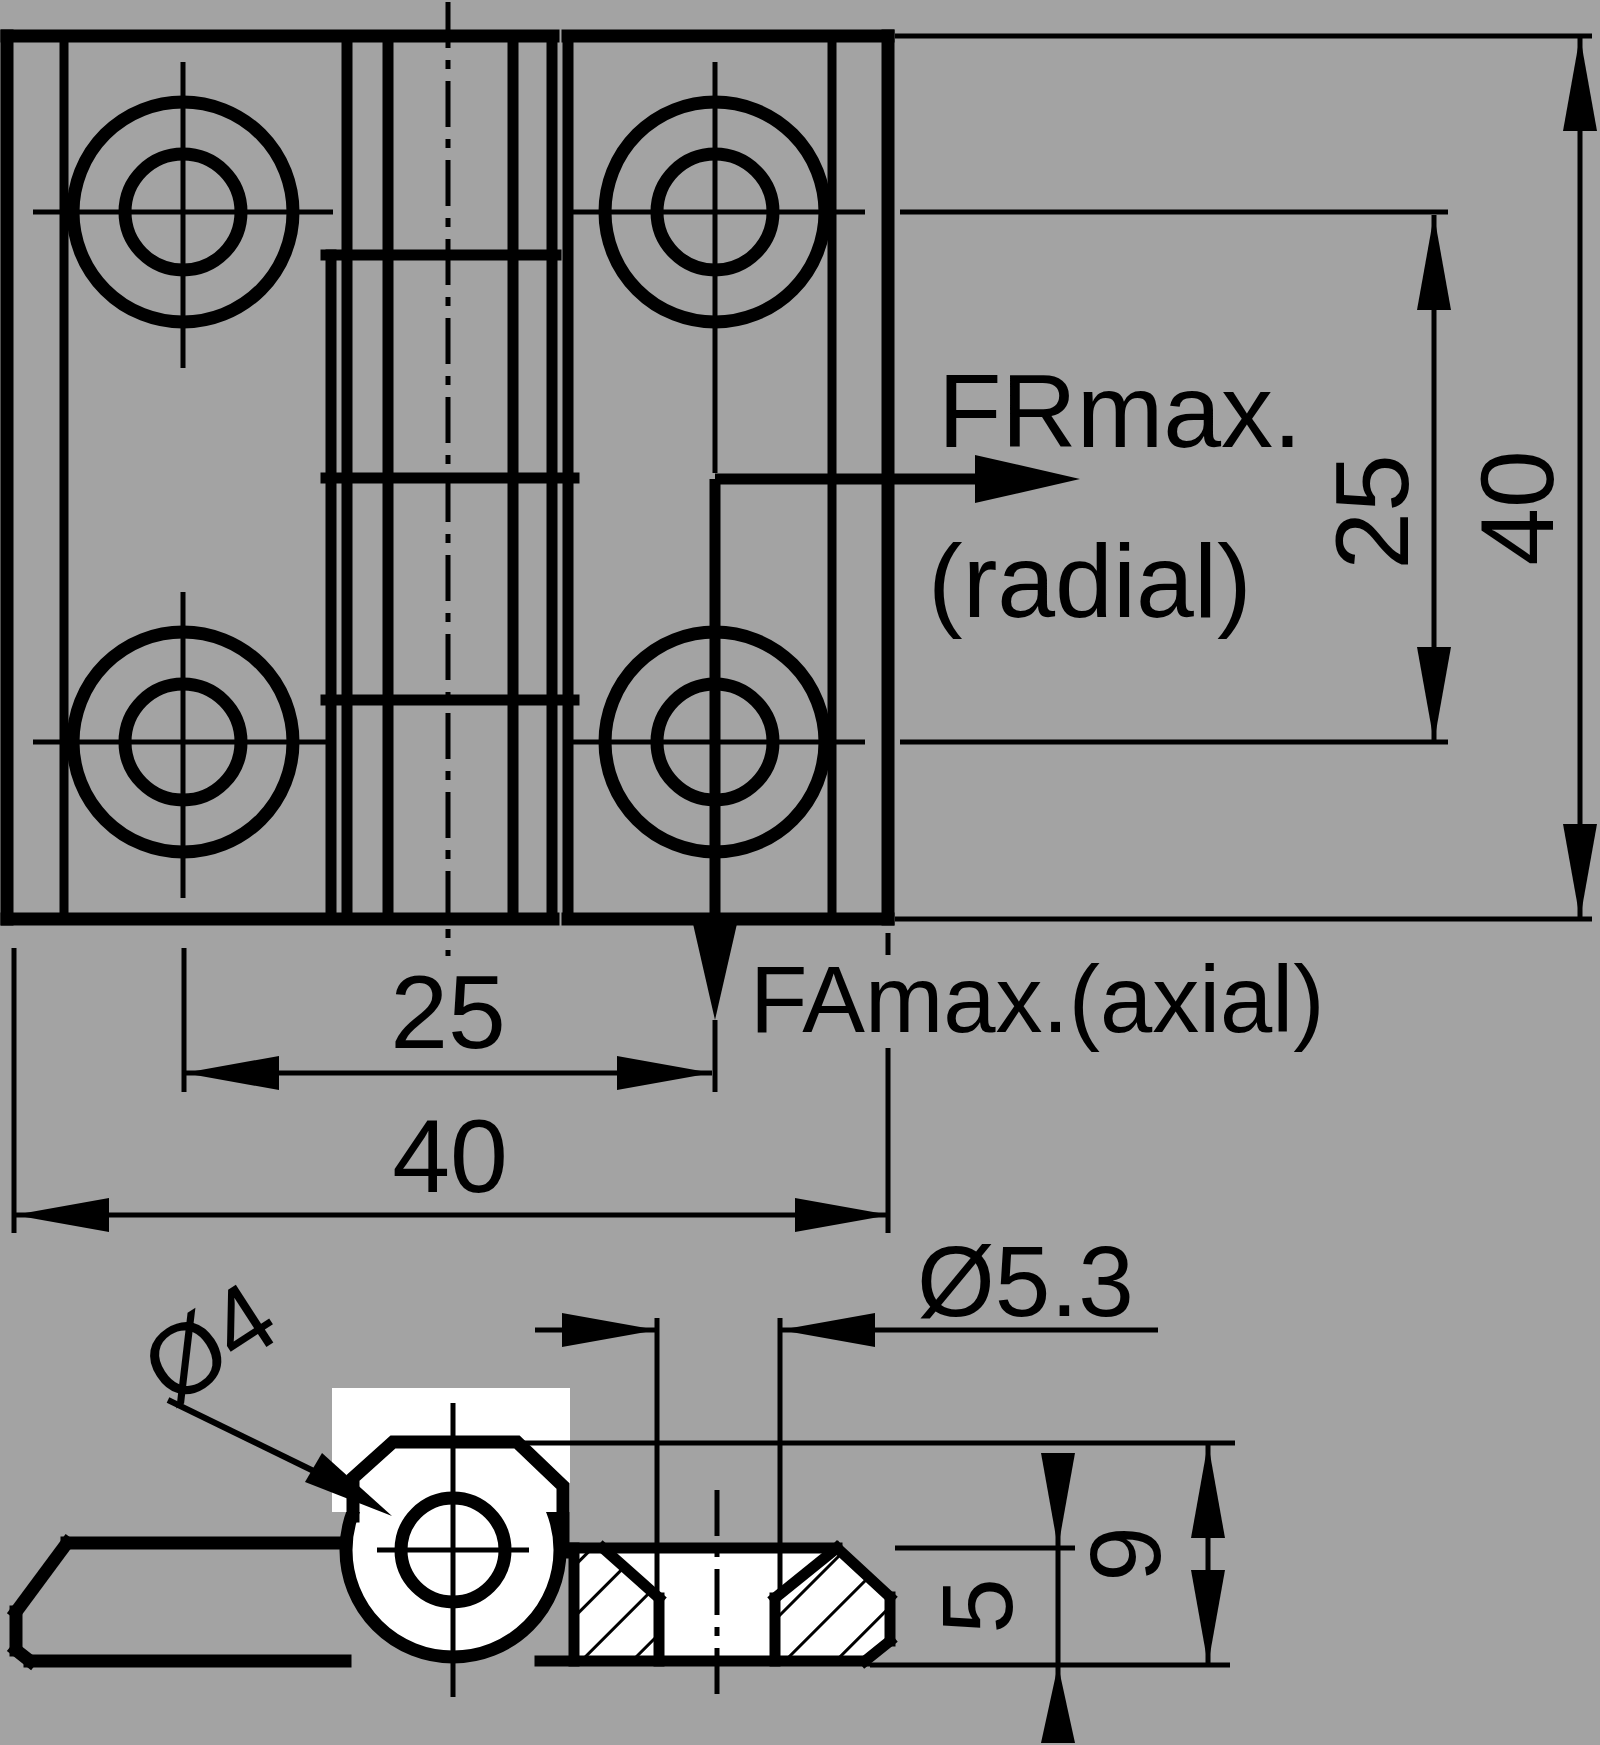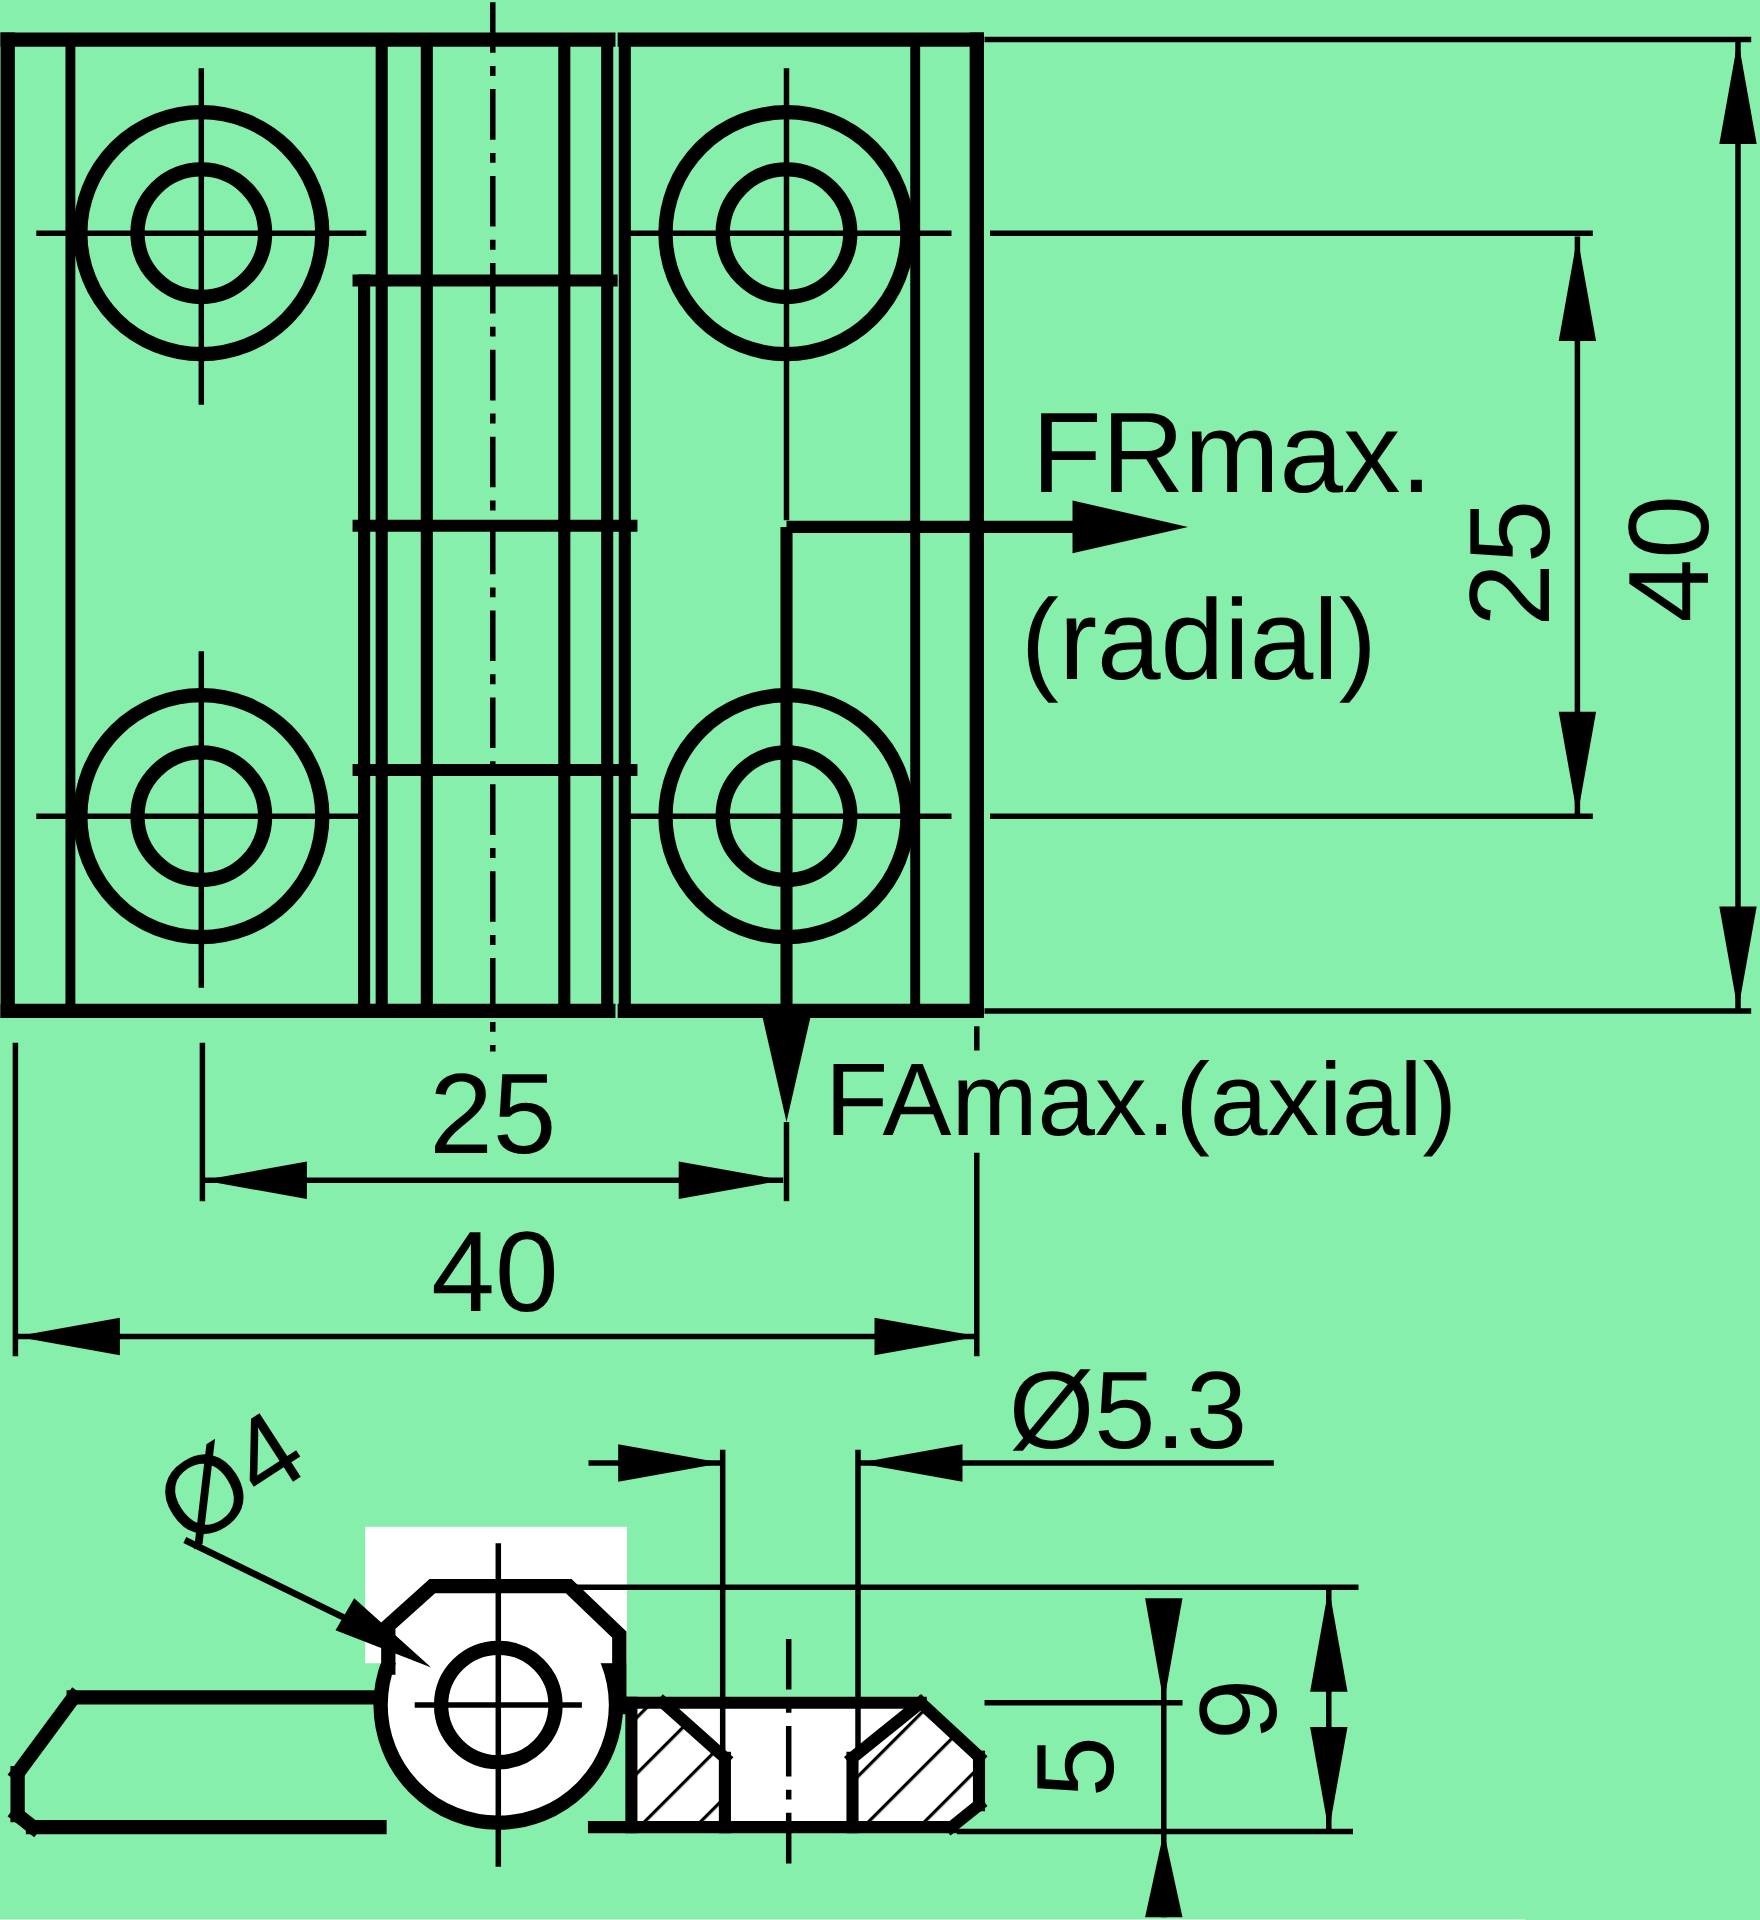--- a/index.html
+++ b/index.html
@@ -1,16 +1,16 @@
 <!DOCTYPE html>
 <html><head>
 <meta charset="utf-8">
 <style>
   html,body{margin:0;padding:0;background:#ffffff;}
-  .stage{position:relative;width:1600px;height:1745px;background:#86efac;overflow:hidden;text-decoration:underline;}
+  .stage{position:relative;width:1600px;height:1745px;background:#a3a3a3;overflow:hidden;text-decoration:underline;}
   svg{display:block;}
   
   .lw-outline{stroke:#000;stroke-width:13;fill:none;stroke-linecap:square;}
   .lw-mid{stroke:#000;stroke-width:11;fill:none;stroke-linecap:square;}
   .lw-inner{stroke:#000;stroke-width:9;fill:none;stroke-linecap:square;}
   .lw-thin{stroke:#000;stroke-width:5;fill:none;stroke-linecap:butt;}
   .lw-force{stroke:#000;stroke-width:11;fill:none;stroke-linecap:butt;}
   .lw-leader{stroke:#000;stroke-width:6;fill:none;stroke-linecap:butt;}
   .centerline{stroke:#000;stroke-width:5;fill:none;stroke-dasharray:46 12 9 12;stroke-linecap:butt;}
   .arrow{fill:#000;stroke:none;}

